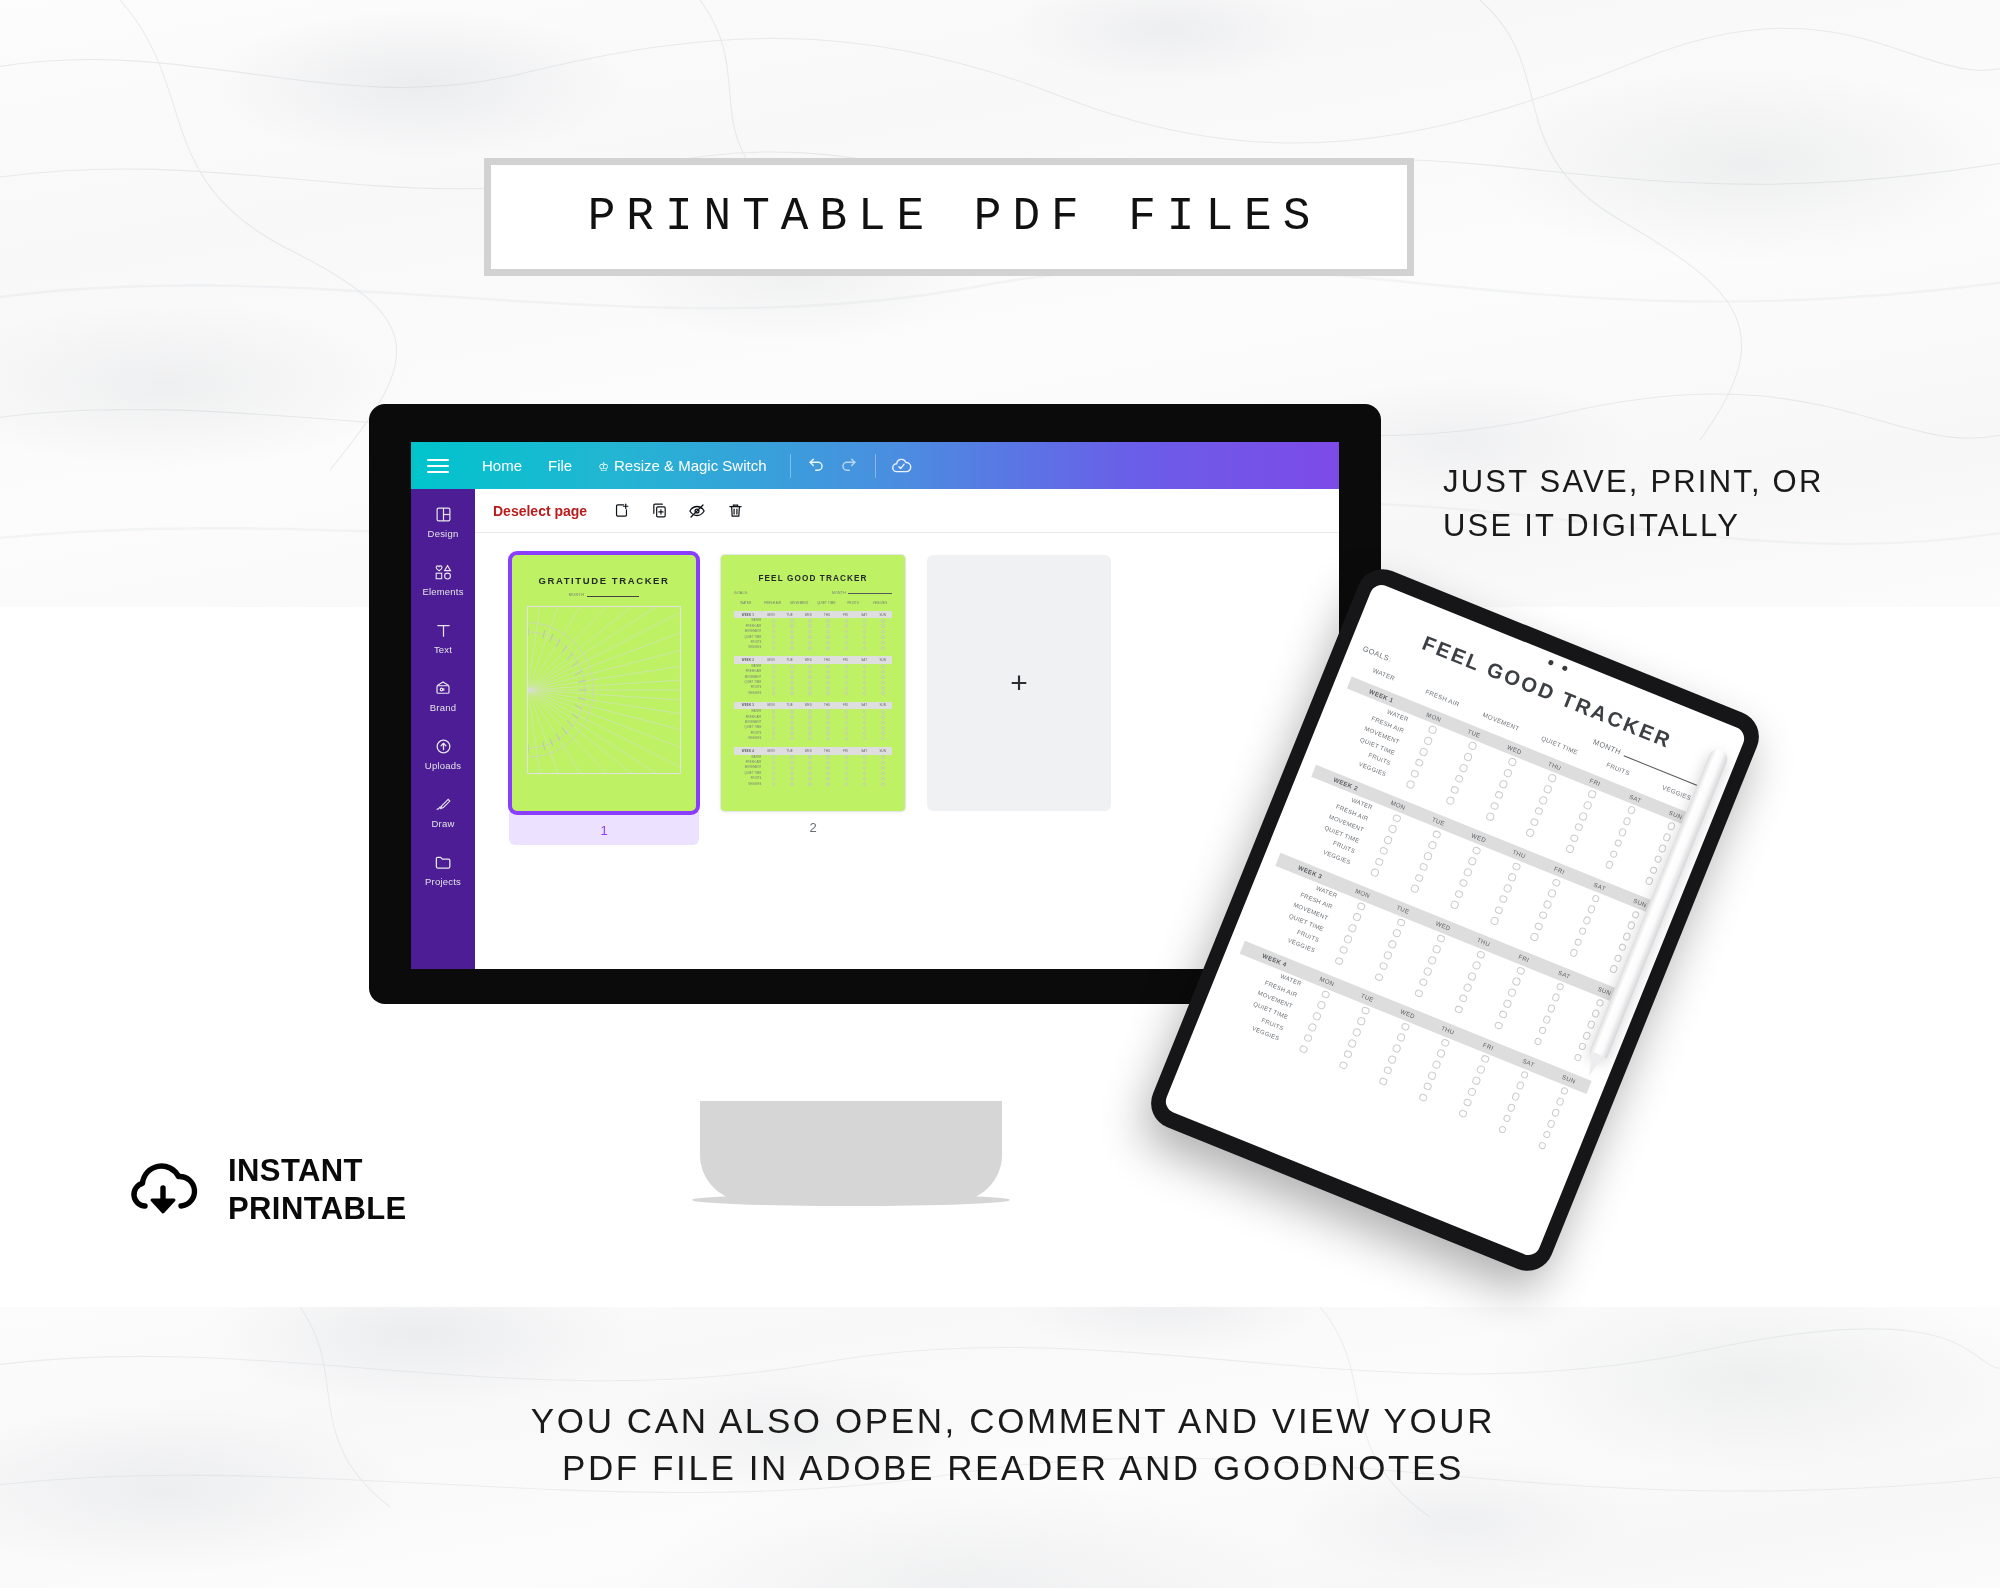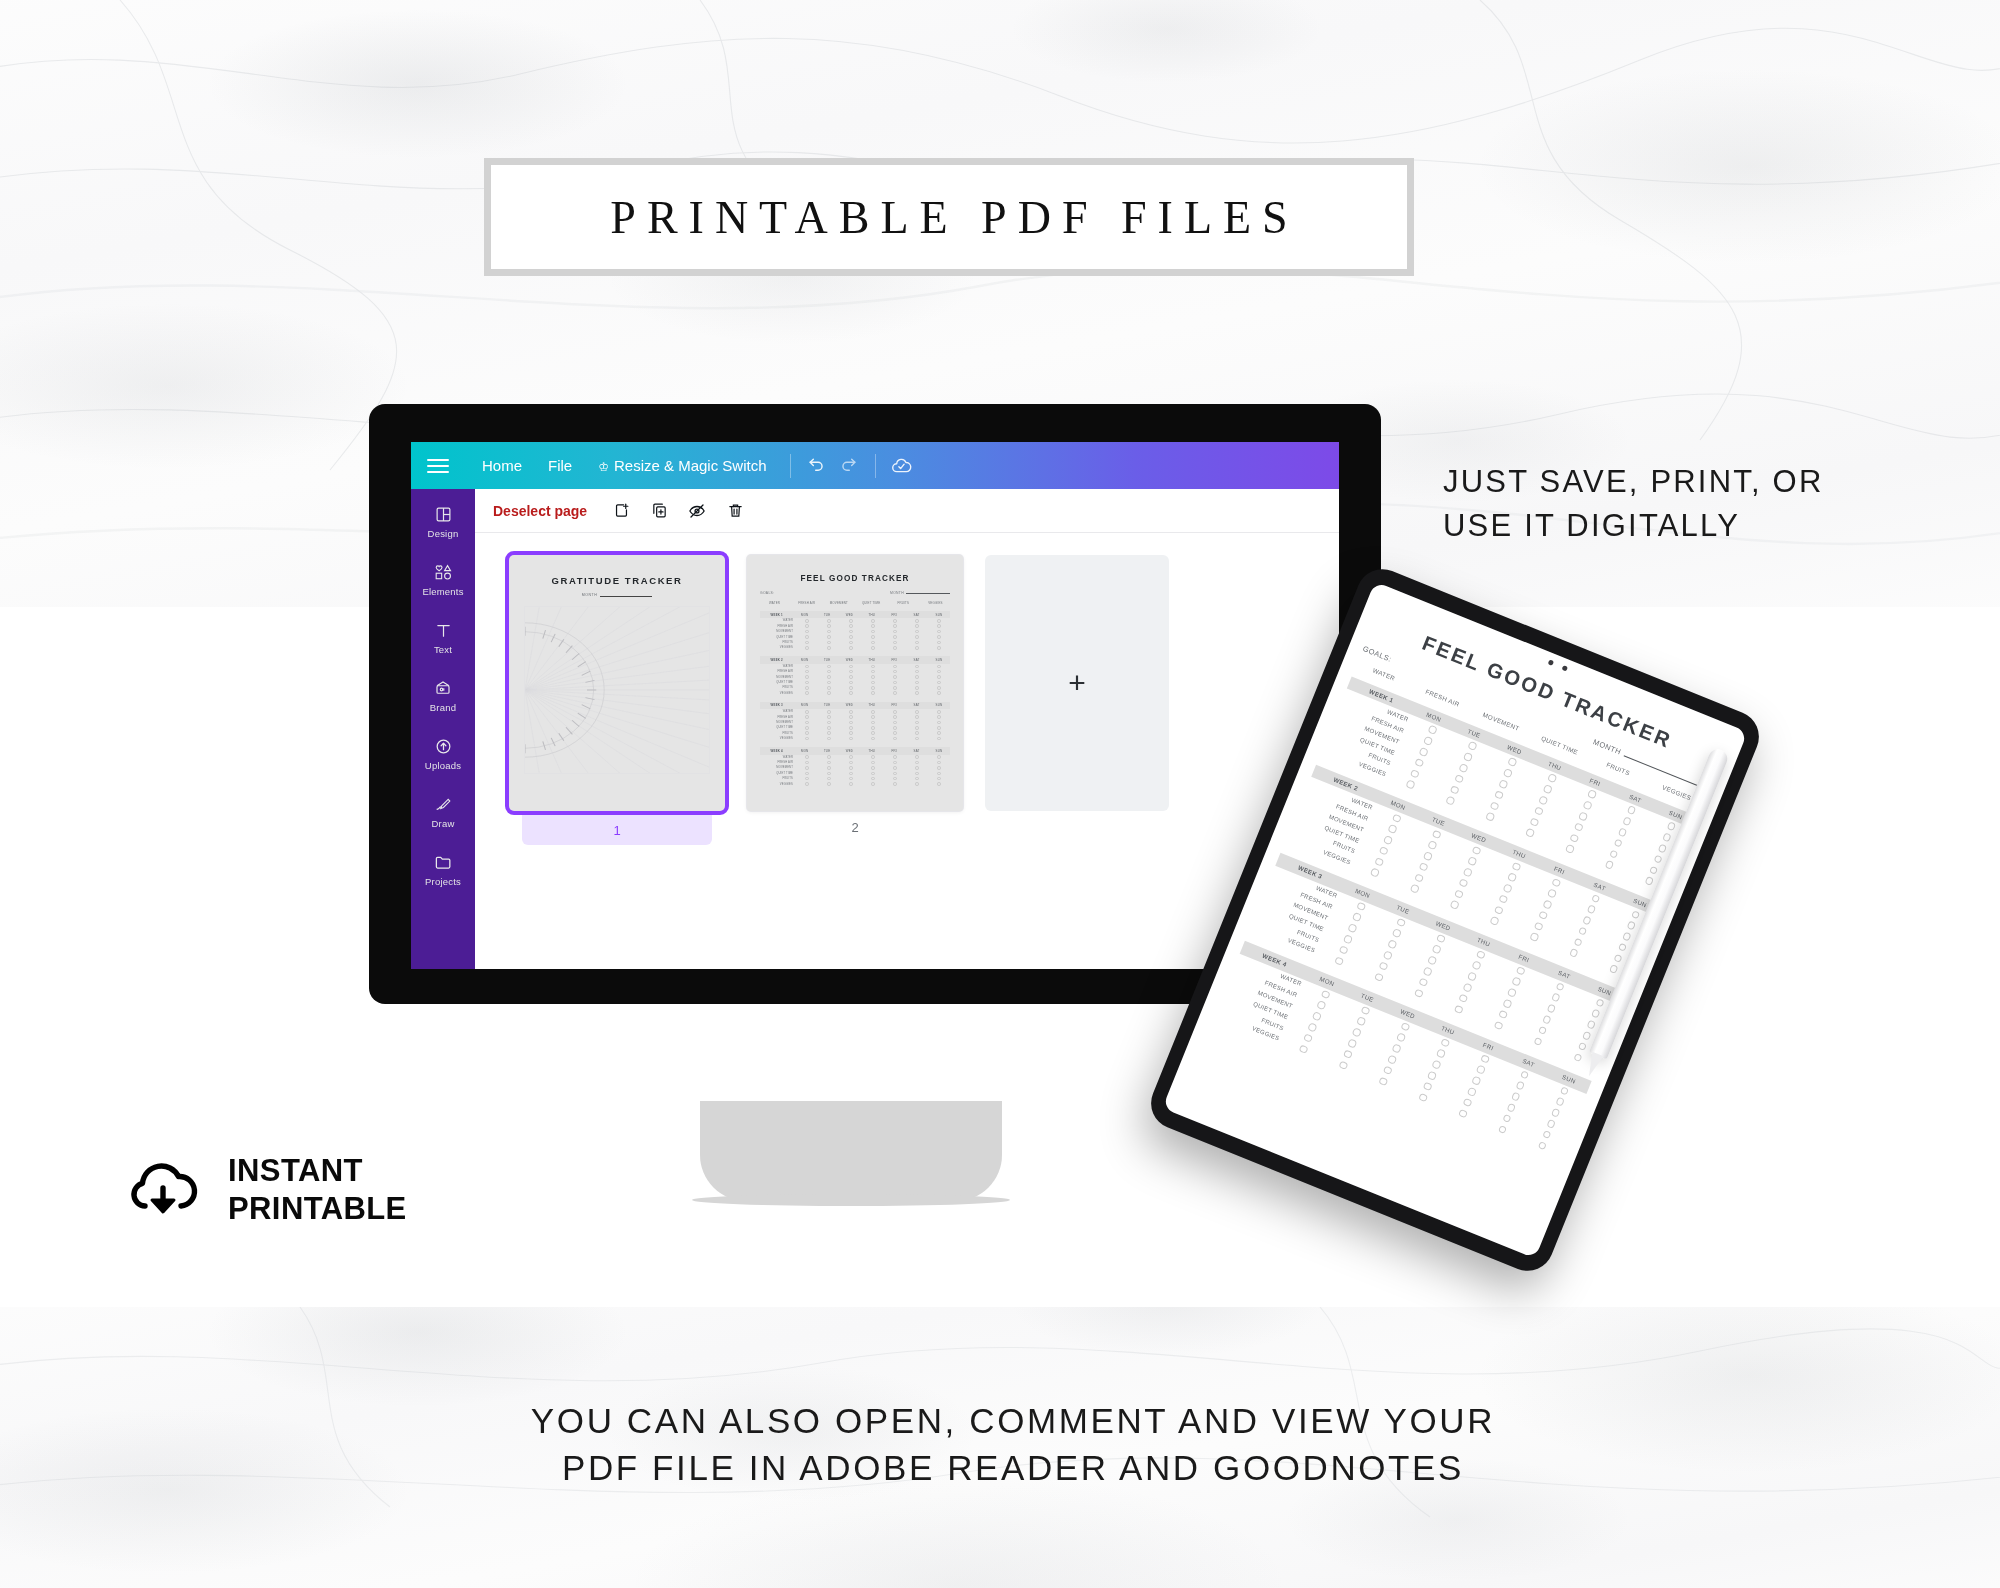--- a/index.html
+++ b/index.html
@@ -37,21 +37,21 @@
   #title-banner {
     position: absolute;
     left: 484px; top: 158px;
     width: 930px; height: 118px;
     background: #ffffff;
     border: 7px solid #d2d2d2;
     display: flex; align-items: center; justify-content: center;
     z-index: 5;
   }
   #title-banner .t {
-    font-family: Liberation Serif, serif;
+    font-family: Liberation Mono, monospace;
     font-size: 46px;
     letter-spacing: 11px;
     color: #111111;
     text-indent: 11px;
     white-space: nowrap;
   }
 
   
   #monitor {
     position: absolute;
@@ -117,21 +117,21 @@
     height: 44px; display: flex; align-items: center; gap: 14px;
     padding: 0 18px; border-bottom: 1px solid #e9e9ec;
   }
   #subbar .deselect { font-size: 14px; color: #b91c1c; font-weight: 600; margin-right: 8px; cursor: pointer; }
   .sb-icon { width: 24px; height: 24px; display: flex; align-items: center; justify-content: center; cursor: pointer; color: #0e1318; }
 
   #pages-area { flex: 1; padding: 22px 0 0 34px; display: flex; gap: 22px; align-items: flex-start; }
 
   .page-wrap { display: flex; flex-direction: column; align-items: center; }
   .page-card {
-    width: 216px; height: 256px; background: #e5e5e5;
+    width: 184px; height: 256px; background: #bef264;
     border-radius: 4px; box-shadow: 0 0 0 1px #e6e6ea, 0 1px 4px rgba(0,0,0,.08);
     overflow: hidden; position: relative; cursor: pointer;
   }
   .page-wrap.selected .page-card { box-shadow: 0 0 0 4px #8b3dff; border-radius: 5px; }
   .page-num { font-size: 13px; color: #6b7076; margin-top: 9px; }
   .page-wrap.selected .page-num { color: #8b3dff; }
   .page-wrap.selected .num-bg {
     background: #ece2ff; border-radius: 0 0 6px 6px; width: 190px;
     display: flex; justify-content: center; padding: 5px 0 7px; margin-top: -2px;
   }

